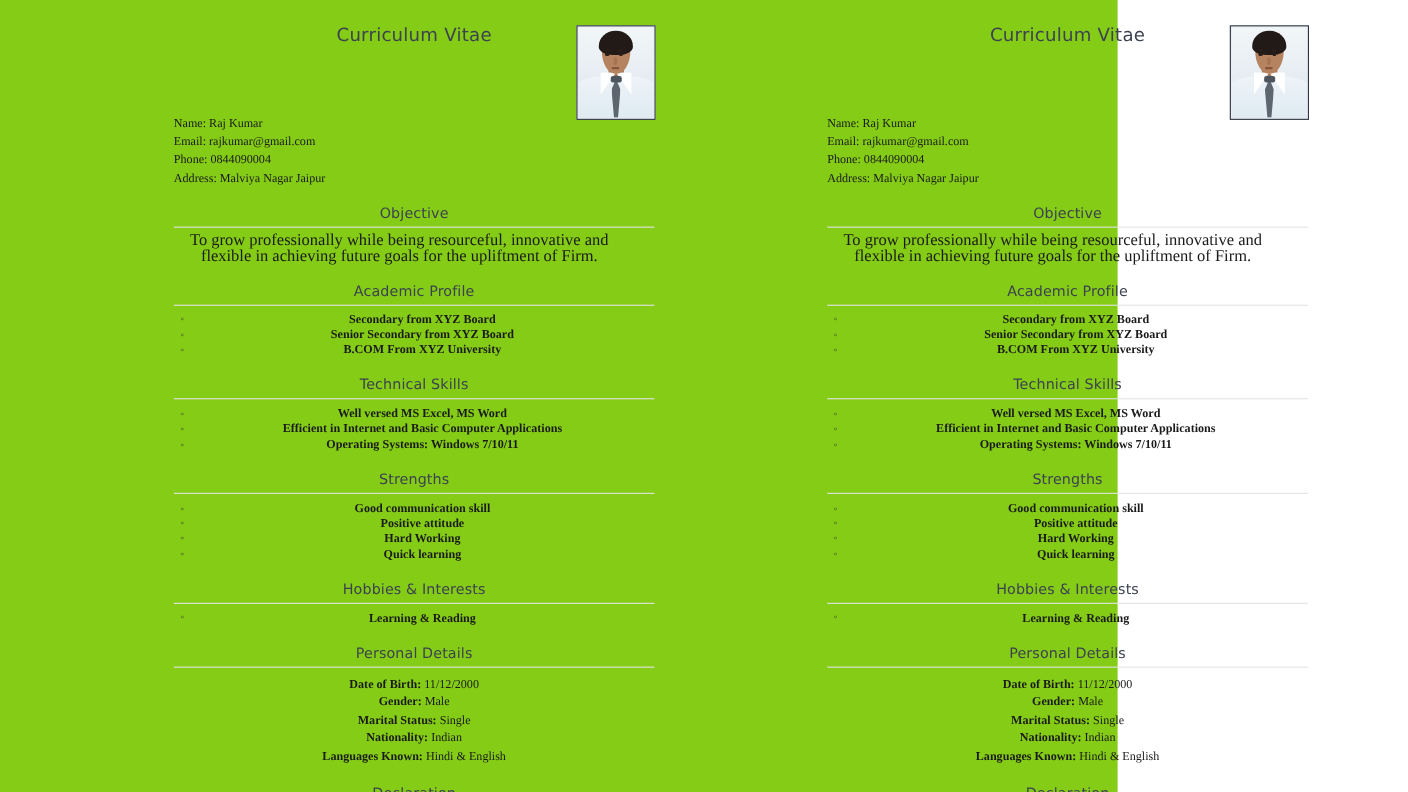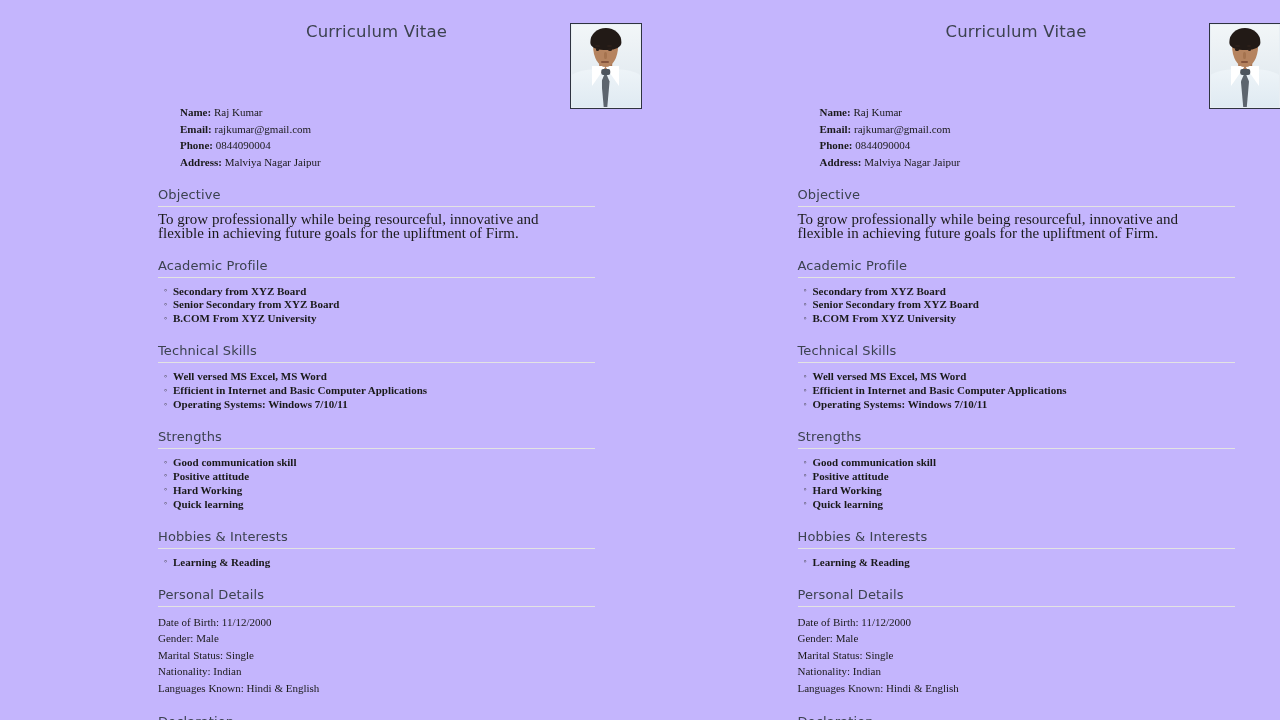--- a/index.html
+++ b/index.html
@@ -5,22 +5,22 @@
   * { box-sizing: border-box; }
   html, body {
     margin: 0; padding: 0;
     width: 1280px; height: 720px;
     background: #ffffff;
     font-family: "Liberation Sans", sans-serif;
     overflow: hidden;
   }
   .stage {
     position: relative;
-    width: 1280px; height: 720px;
-    background: #c4b5fd;
+    width: 1016px; height: 720px;
+    background: #84cc16;
     display: flex;
   }
   .cv-page {
     position: relative;
     width: 518px;
     height: 720px;
     padding: 0;
   }
   .cv-left  { margin-left: 158px; }
   .cv-right { margin-left: 157px; }
@@ -143,24 +143,24 @@
 
   
   .contact-block { margin-top: -4px; }
   .contact-line {
     font-family: "Liberation Serif", serif;
     font-size: 11px;
     color: #1a1a1a;
     line-height: 16.6px;
     white-space: nowrap;
   }
-  .contact-line .lbl { font-weight: bold; margin-left: 22px; }
+  .contact-line .lbl { font-weight: normal; }
 
   
-  .section { margin-top: 17px; }
+  .section { margin-top: 17px; text-align: center; }
   .sec-title {
     font-family: "DejaVu Sans", sans-serif;
     font-size: 13px;
     font-weight: 400;
     color: #3c4250;
     letter-spacing: 0.1px;
     padding-bottom: 4px;
   }
   .sec-rule {
     height: 1px;
@@ -196,21 +196,21 @@
     font-size: 9px;
     color: #333;
   }
   .detail-line {
     font-family: "Liberation Serif", serif;
     font-size: 11px;
     color: #1a1a1a;
     line-height: 16.6px;
     white-space: nowrap;
   }
-  .detail-line .lbl { font-weight: normal; margin-top: 16px; }
+  .detail-line .lbl { font-weight: bold; margin-top: 16px; }
   .sec-objective .sec-rule { margin-bottom: 6px; }
 </style>
 </head>
 <body>
 
 <div class="stage">
 
   <div class="cv-page cv-left">
 
     <div class="cv-header">

